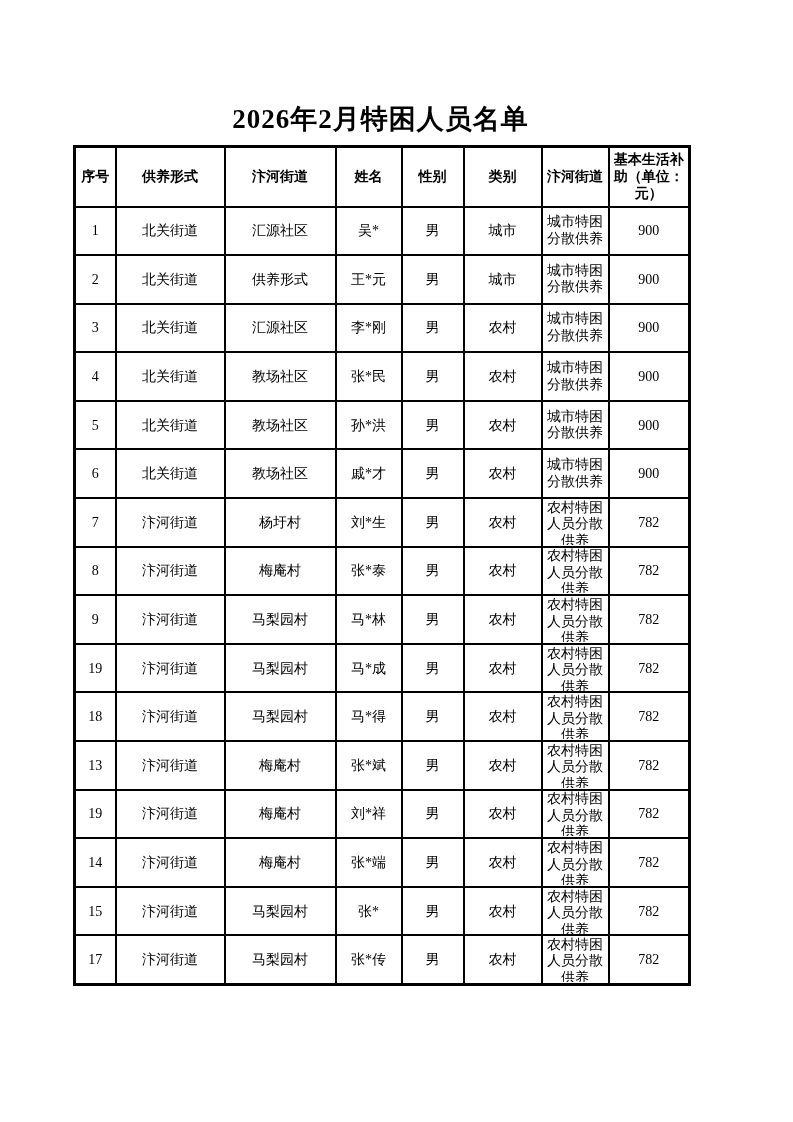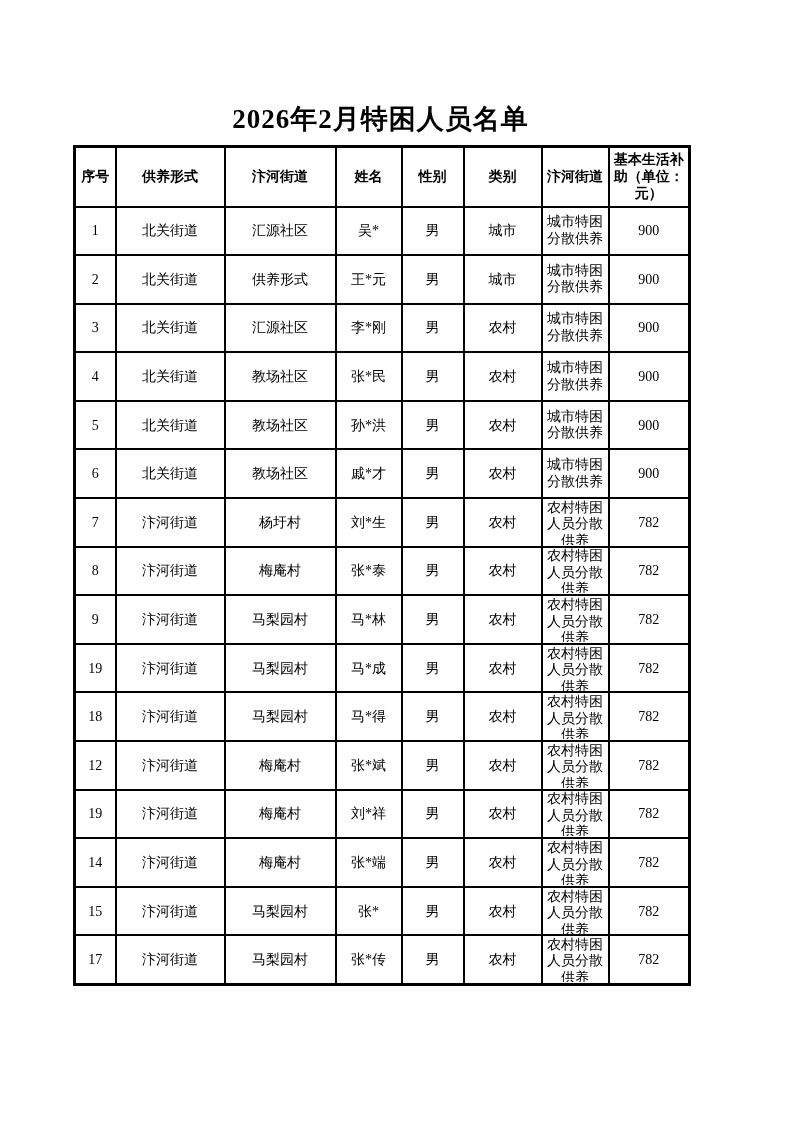--- a/index.html
+++ b/index.html
@@ -215,21 +215,21 @@
       <td class="col-village">马梨园村</td>
       <td class="col-name">马*得</td>
       <td class="col-gender">男</td>
       <td class="col-category">农村</td>
       <td class="col-support">
             <div class="clip">农村特困人员分散供养</div>
           </td>
       <td class="col-subsidy">782</td>
     </tr>
         <tr>
-      <td class="col-seq">12</td>
+      <td class="col-seq">13</td>
       <td class="col-street">汴河街道</td>
       <td class="col-village">梅庵村</td>
       <td class="col-name">张*斌</td>
       <td class="col-gender">男</td>
       <td class="col-category">农村</td>
       <td class="col-support">
             <div class="clip">农村特困人员分散供养</div>
           </td>
       <td class="col-subsidy">782</td>
     </tr>

